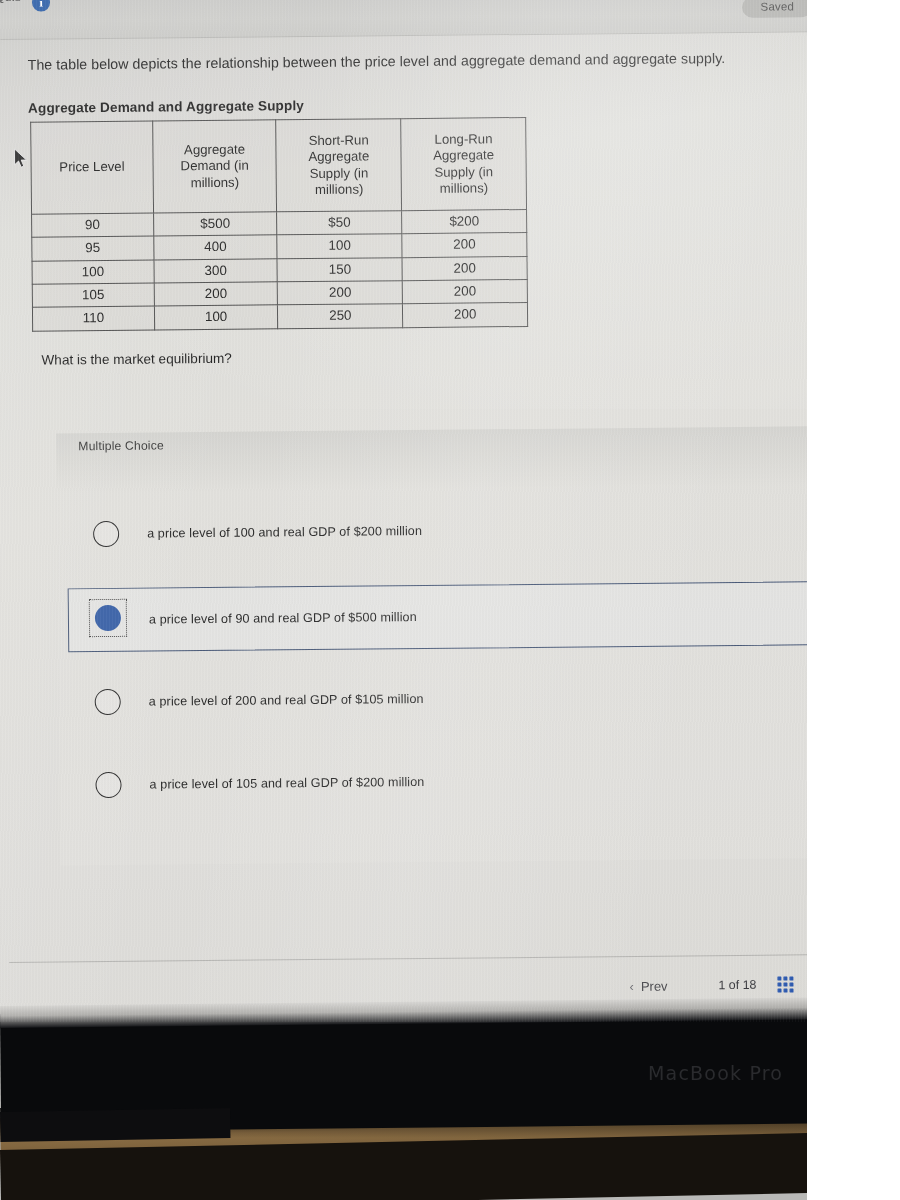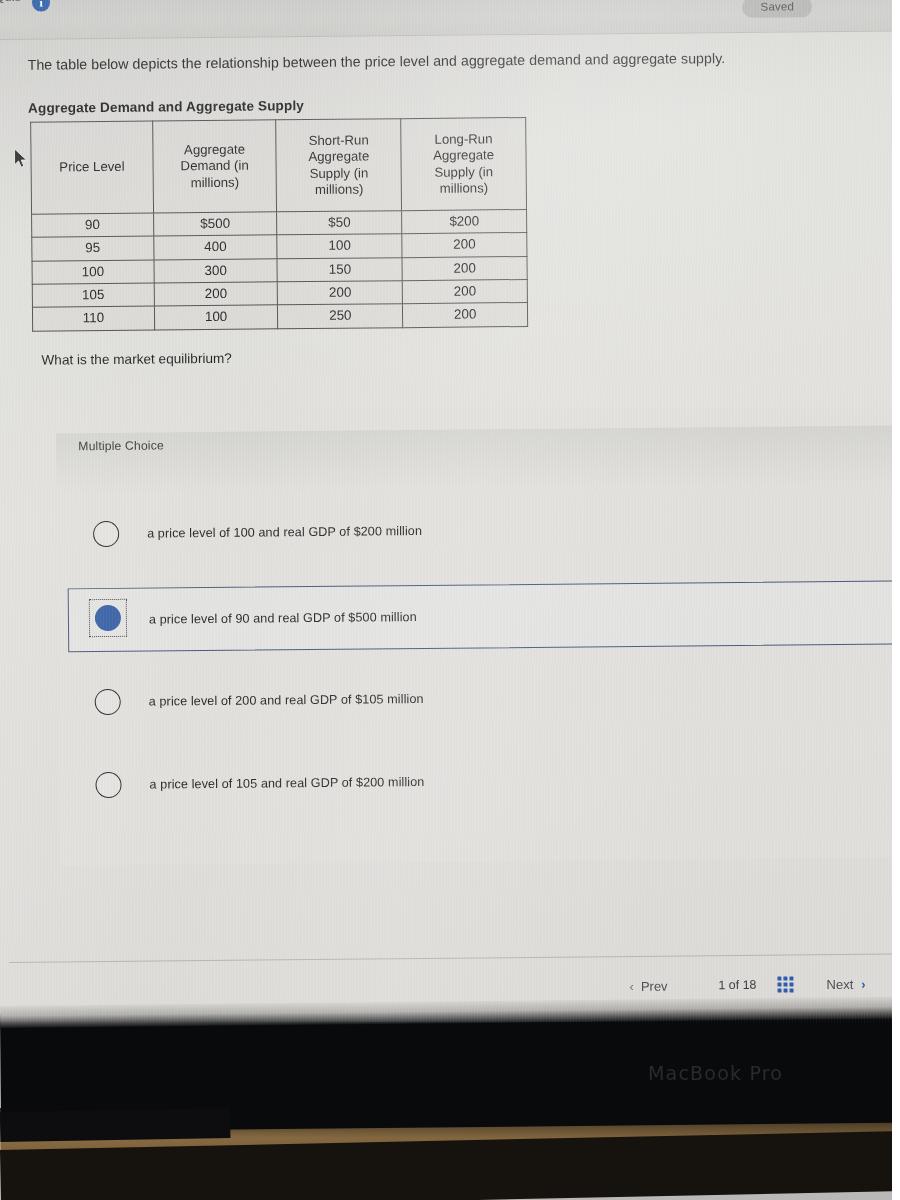--- a/index.html
+++ b/index.html
@@ -6,21 +6,21 @@
   html, body {
     margin: 0; padding: 0;
     width: 900px; height: 1200px;
     overflow: hidden;
     font-family: "Liberation Sans", sans-serif;
   }
 
   
   #photo {
     position: relative;
-    width: 892px; height: 1200px;
+    width: 807px; height: 1200px;
     background: #b9b9b7;
     overflow: hidden;
   }
 
   
   #screen {
     position: absolute;
     left: 0; top: 0;
     width: 900px; height: 1022px;
     background: linear-gradient(170deg,#c3c3c1 0%, #cfcfcc 4%, #d6d5d2 9%, #dededa 20%, #e2e1dd 45%, #dfdedb 75%, #dcdbd7 100%);

